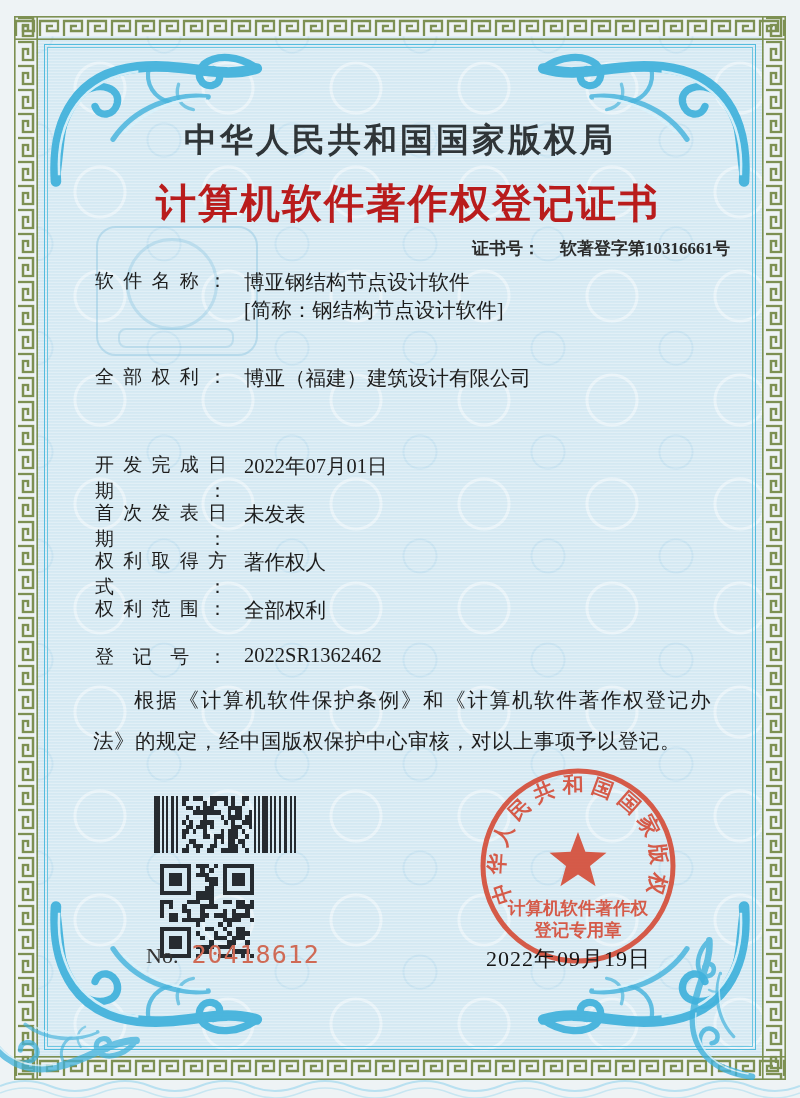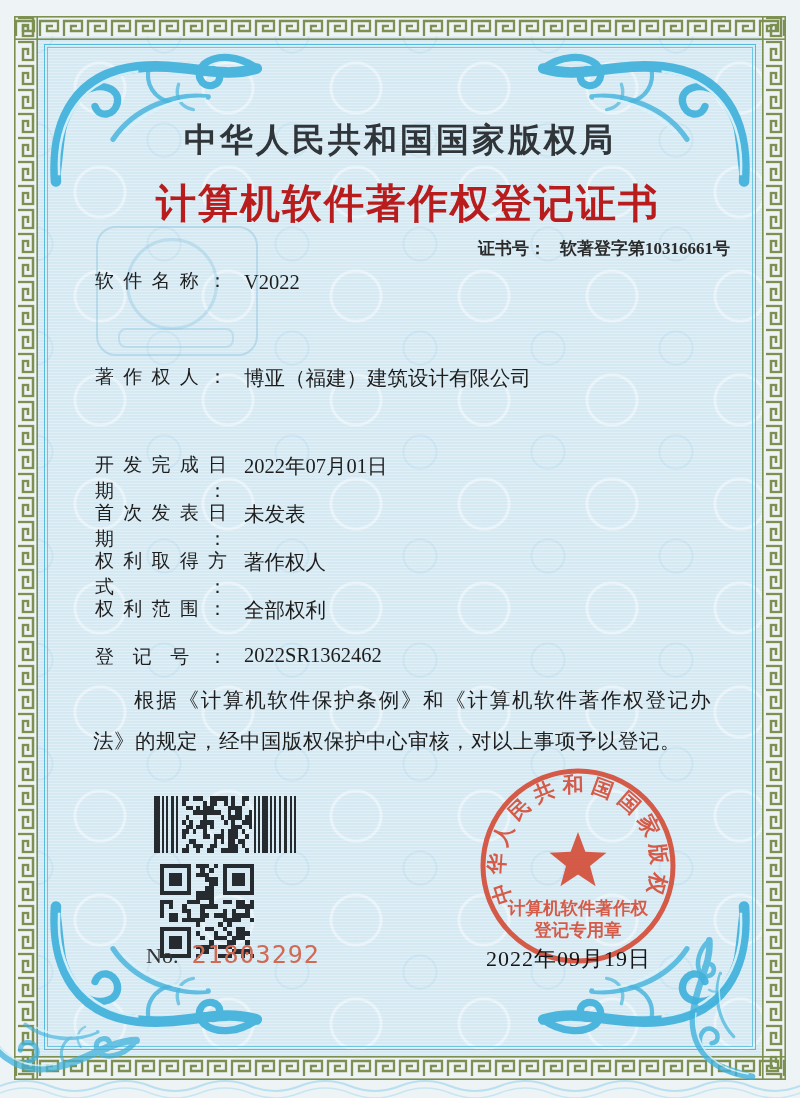--- a/index.html
+++ b/index.html
@@ -45,21 +45,21 @@
     border:3px solid rgba(125,190,220,.32);border-radius:50%;}
   .emboss::after{content:"";position:absolute;left:20px;bottom:6px;width:112px;height:16px;
     border:2px solid rgba(125,190,220,.30);border-radius:8px;}
 
   
   .issuer{position:absolute;left:0;top:118px;width:100%;text-align:center;
     font-size:33px;font-weight:bold;letter-spacing:3px;color:#2f3538;}
   .cert-title{position:absolute;left:8px;top:176px;width:100%;text-align:center;
     font-size:40px;font-weight:bold;letter-spacing:2px;color:#b91c1c;}
   .cert-no{position:absolute;right:70px;top:237px;font-size:17px;font-weight:bold;color:#2a2a2a;}
-  .cert-no .v{margin-left:14px;}
+  .cert-no .v{margin-left:20px;}
 
   .row{position:absolute;left:95px;color:#1d1d1d;font-weight:normal;}
   .row .lbl{display:inline-block;width:132px;font-size:19px;
     text-align:justify;text-align-last:justify;vertical-align:top;}
   .row .val{display:inline-block;margin-left:13px;font-size:20.5px;vertical-align:top;}
   .row .val .ln{display:block;line-height:28px;}
 
   .statement{position:absolute;left:93px;top:680px;width:618px;margin:0;
     font-size:20.5px;line-height:41px;color:#1d1d1d;text-indent:2em;
     letter-spacing:.5px;text-align:justify;}
@@ -161,25 +161,26 @@
 
   <div class="issuer">中华人民共和国国家版权局</div>
   <div class="cert-title">计算机软件著作权登记证书</div>
   <div class="cert-no">
     <span>证书号：</span><span class="v">软著登字第10316661号</span>
   </div>
 
   <div class="row" style="top:268px">
     <span class="lbl">软件名称：</span>
     <span class="val">
-      <span class="ln">V2022</span>
+      <span class="ln">博亚钢结构节点设计软件</span>
+      <span class="ln">[简称：钢结构节点设计软件]</span>
     </span>
   </div>
   <div class="row" style="top:364px">
-    <span class="lbl">著作权人：</span>
+    <span class="lbl">全部权利：</span>
     <span class="val">博亚（福建）建筑设计有限公司</span>
   </div>
   <div class="row" style="top:452px">
     <span class="lbl">开发完成日期：</span>
     <span class="val">2022年07月01日</span>
   </div>
   <div class="row" style="top:500px">
     <span class="lbl">首次发表日期：</span>
     <span class="val">未发表</span>
   </div>
@@ -468,21 +469,21 @@
         <rect x="15" y="1" width="5" height="5" fill="#d7eaf3"></rect>
         <rect x="16" y="2" width="3" height="3"></rect>
         <rect x="0" y="14" width="7" height="7"></rect>
         <rect x="1" y="15" width="5" height="5" fill="#d7eaf3"></rect>
         <rect x="2" y="16" width="3" height="3"></rect>
       </g>
     </svg>
 
   <div class="serial">
     <span class="pfx">No.</span>
-    <span class="num" style="color:#cf6a55">21803292</span>
+    <span class="num" style="color:#cf6a55">20418612</span>
   </div>
 
   <svg class="seal" viewBox="0 0 208 208">
     <circle cx="104" cy="104" r="95" fill="none" stroke="#d5503c" stroke-width="5"></circle>
     <path id="sealArc" d="M42,144 A74,74 0 1 1 166,144" fill="none"></path>
     <text font-size="21" font-weight="bold" fill="#d5503c" letter-spacing="6.5" font-family="Liberation Serif,serif">
       <textPath href="#sealArc" startOffset="6">中华人民共和国国家版权局</textPath>
     </text>
     <polygon fill="#d5503c" points="104,70 111.4,89.8 132.5,90.7 116,103.9 121.6,124.3 104,112.6 86.4,124.3 92,103.9 75.5,90.7 96.6,89.8"></polygon>
     <text x="104" y="152" text-anchor="middle" font-size="17.5" font-weight="bold" fill="#d5503c" font-family="Liberation Serif,serif">计算机软件著作权</text>

